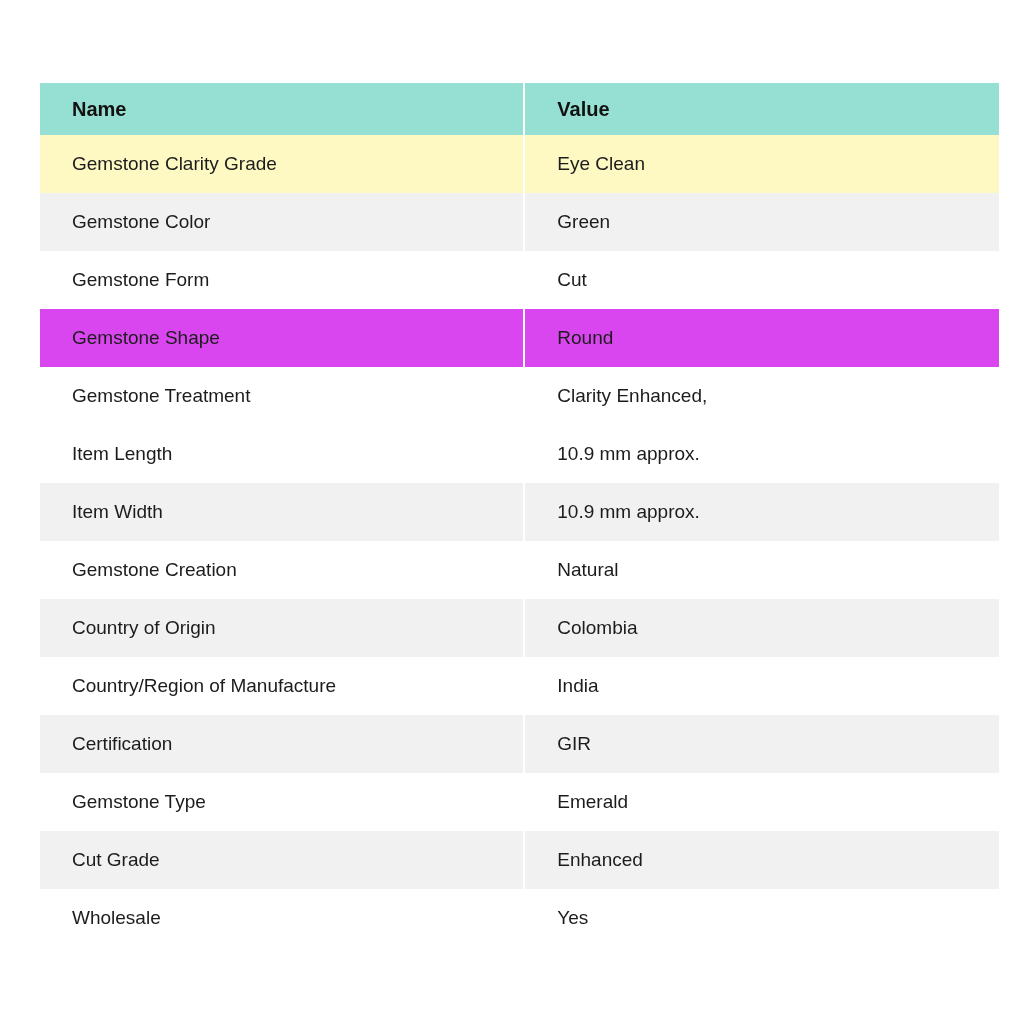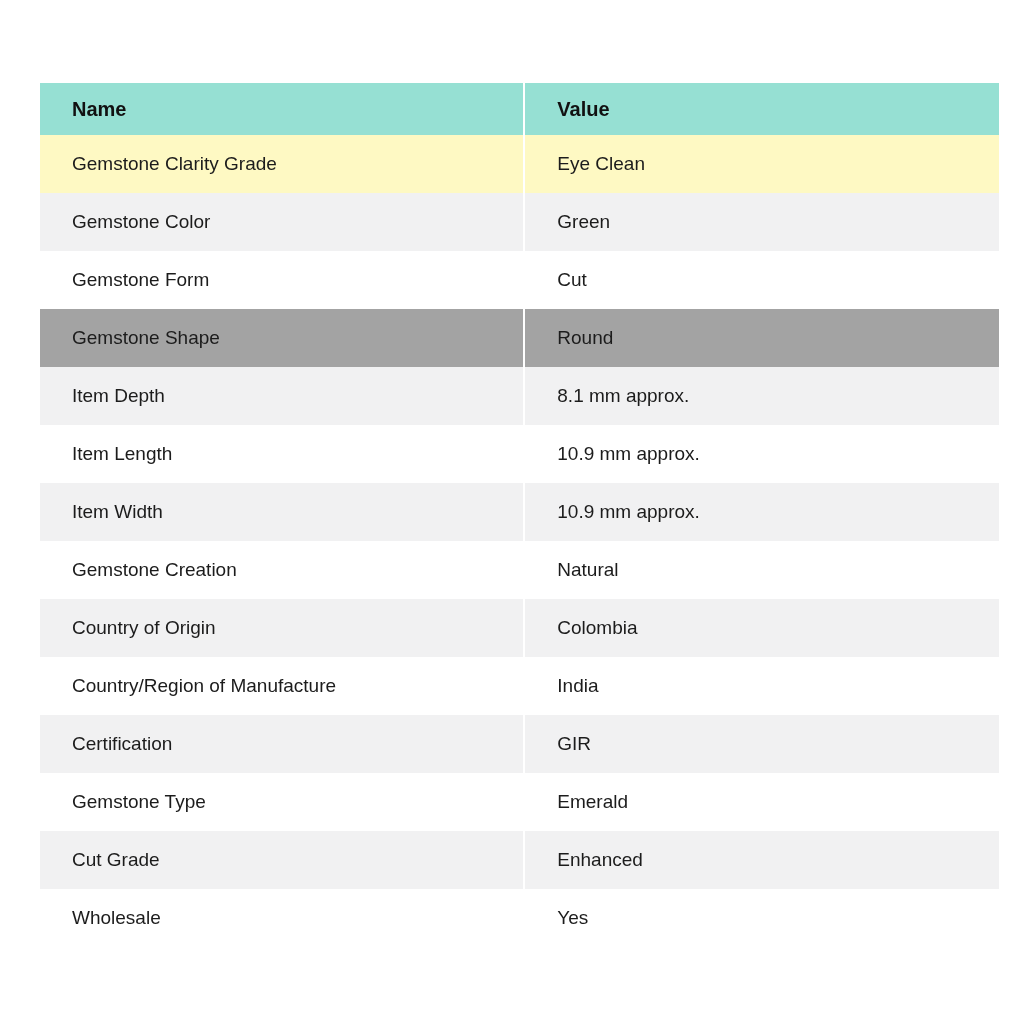--- a/index.html
+++ b/index.html
@@ -61,27 +61,27 @@
           <td>Eye Clean</td>
         </tr>
         <tr style="background: rgb(241, 241, 242);">
           <td>Gemstone Color</td>
           <td>Green</td>
         </tr>
         <tr style="background: rgb(255, 255, 255);">
           <td>Gemstone Form</td>
           <td>Cut</td>
         </tr>
-        <tr style="background: #a3a3a3; padding-left: 25px;">
+        <tr style="background: #d946ef; padding-left: 25px;">
           <td>Gemstone Shape</td>
           <td>Round</td>
         </tr>
-        <tr style="background: rgb(241, 241, 242);">
-          <td>Item Depth</td>
-          <td>8.1 mm approx.</td>
+        <tr style="background: rgb(255, 255, 255);">
+          <td>Gemstone Treatment</td>
+          <td>Clarity Enhanced,</td>
         </tr>
         <tr style="background: rgb(255, 255, 255);">
           <td>Item Length</td>
           <td>10.9 mm approx.</td>
         </tr>
         <tr style="background: rgb(241, 241, 242);">
           <td>Item Width</td>
           <td>10.9 mm approx.</td>
         </tr>
         <tr style="background: rgb(255, 255, 255);">

